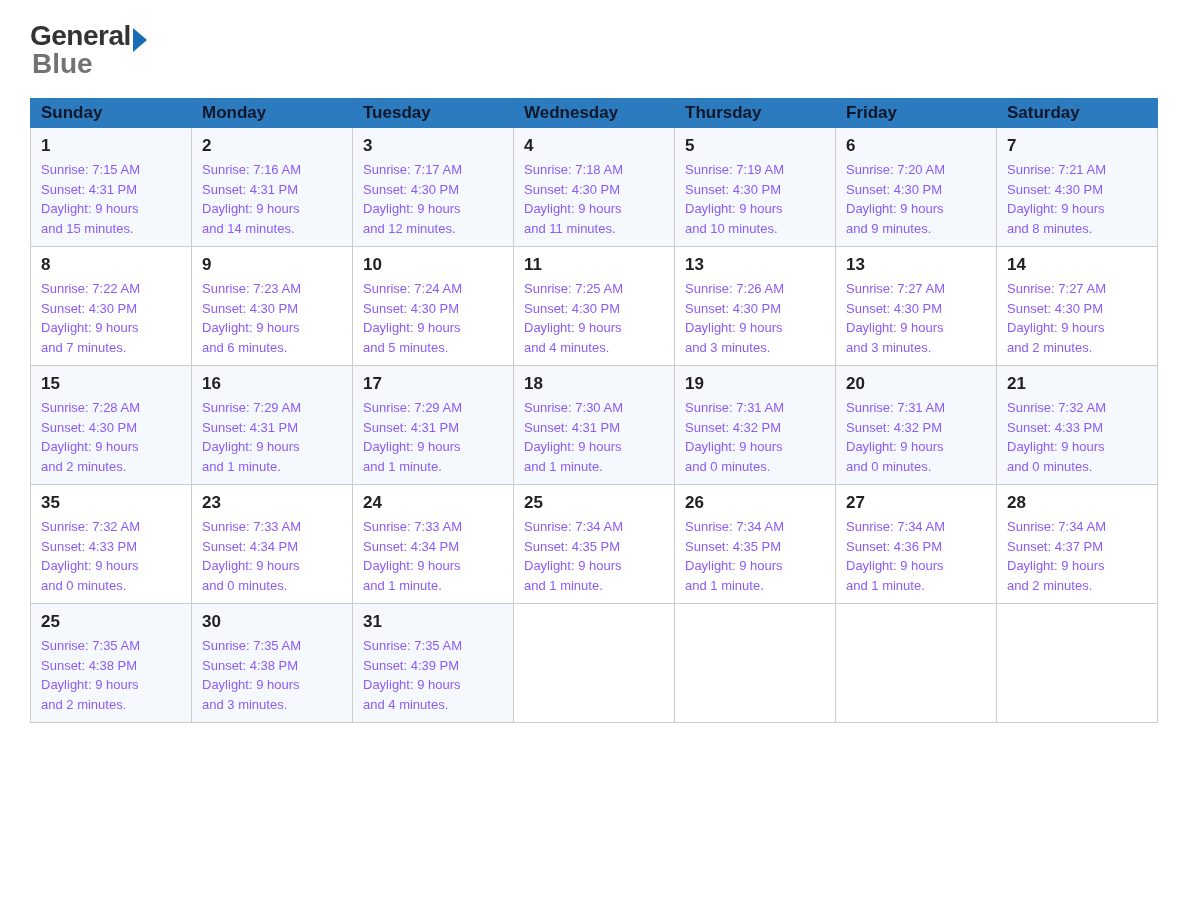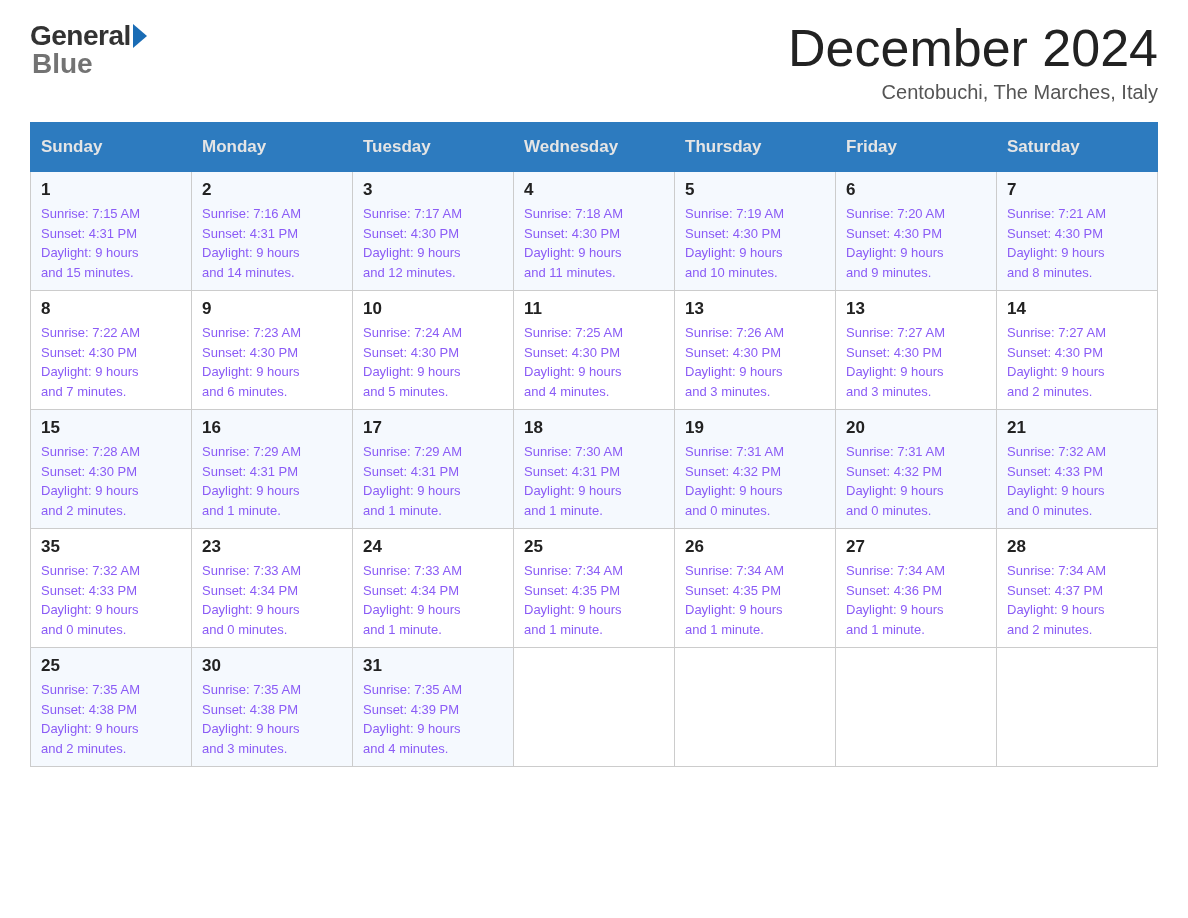--- a/index.html
+++ b/index.html
@@ -16,21 +16,21 @@
       align-items: flex-start;
       margin-bottom: 18px;
     }
     .logo {
       display: flex;
       flex-direction: column;
       align-items: flex-start;
     }
     .logo-top {
       display: flex;
-      align-items: flex-start;
+      align-items: flex-end;
     }
     .logo-general {
       font-size: 28px;
       font-weight: bold;
       color: #333;
       letter-spacing: -0.5px;
     }
     .logo-arrow {
       width: 0;
       height: 0;
@@ -61,24 +61,24 @@
       color: #555;
       margin-top: 4px;
     }
     table {
       width: 100%;
       border-collapse: collapse;
       table-layout: fixed;
     }
     thead tr th {
       background-color: #2d7bbf;
-      color: #e5e5e5;
+      color: #0f172a;
       font-size: 17px;
       font-weight: bold;
-      padding: 14px 10px;
+      padding: 4px 10px;
       text-align: left;
       border: 1px solid #2d7bbf;
     }
     tbody tr td {
       border: 1px solid #ccc;
       vertical-align: top;
       padding: 8px 10px;
       font-size: 13px;
       color: #333;
       height: 110px;
@@ -111,24 +111,20 @@
 </head>
 <body>
 
 <div class="header">
   <div class="logo">
     <div class="logo-top">
       <span class="logo-general">General</span>
       <div class="logo-arrow"></div>
     </div>
     <span class="logo-blue">Blue</span>
-  </div>
-  <div class="title-area">
-    <div class="month-title">December 2024</div>
-    <div class="subtitle">Centobuchi, The Marches, Italy</div>
   </div>
 </div>
 
 <table>
   <thead>
     <tr>
 
     <th>Sunday</th>
         <th>Monday</th>
         <th>Tuesday</th>

